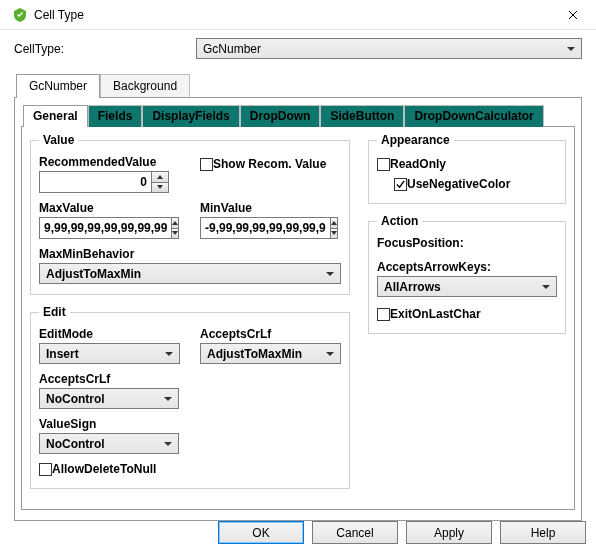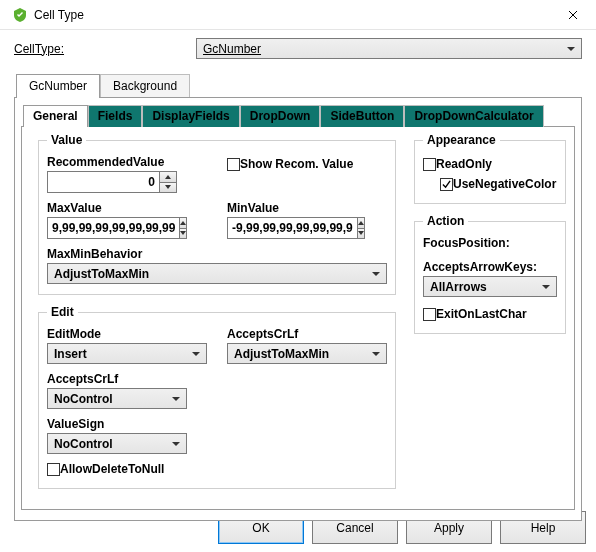--- a/index.html
+++ b/index.html
@@ -38,21 +38,20 @@
 
   .content {
     padding: 8px 14px 0 14px;
   }
 
   .row-celltype {
     display: flex;
     align-items: center;
     margin-bottom: 14px;
     gap: 12px;
-    text-decoration: underline;
   }
   .row-celltype .lbl {
     width: 170px;
     text-align: left;
     padding-left: 0;
   }
   .main-dd {
     flex: 1;
   }
 
@@ -135,21 +134,21 @@
     padding-bottom: 4px;
   }
   .subpanel {
     border: 1px solid #9a9a9a;
     background: #fff;
     padding: 6px 8px 10px 8px;
     display: flex;
     gap: 18px;
     min-height: 372px;
   }
-  .colL { width: 358px; margin-left: 8px; }
+  .colL { width: 320px; }
   .colR { flex: 1; }
 
   fieldset.group {
     border: 1px solid #cfcfcf;
     margin: 0 0 10px 0;
     padding: 8px 8px 10px 8px;
   }
   fieldset.group > legend {
     padding: 0 4px;
     font-size: 12px;
@@ -205,21 +204,21 @@
 
   .footer {
     position: absolute;
     bottom: 8px;
     right: 10px;
     display: flex;
     gap: 8px;
   }
   .btn {
     width: 86px;
-    height: 33px;
+    height: 23px;
     border: 1px solid #7a7a7a;
     background: linear-gradient(#f5f5f5,#e5e5e5);
     display:flex; align-items:center; justify-content:center;
     font-size:12px;
   }
   .btn.default { border: 1px solid #0078d7; box-shadow: inset 0 0 0 1px #8ec7f5; }
 
   .mt6 { margin-top:6px;margin-left:17px; }
   .mt8 { margin-top:8px; }
   .mt10 { margin-top:10px; }

